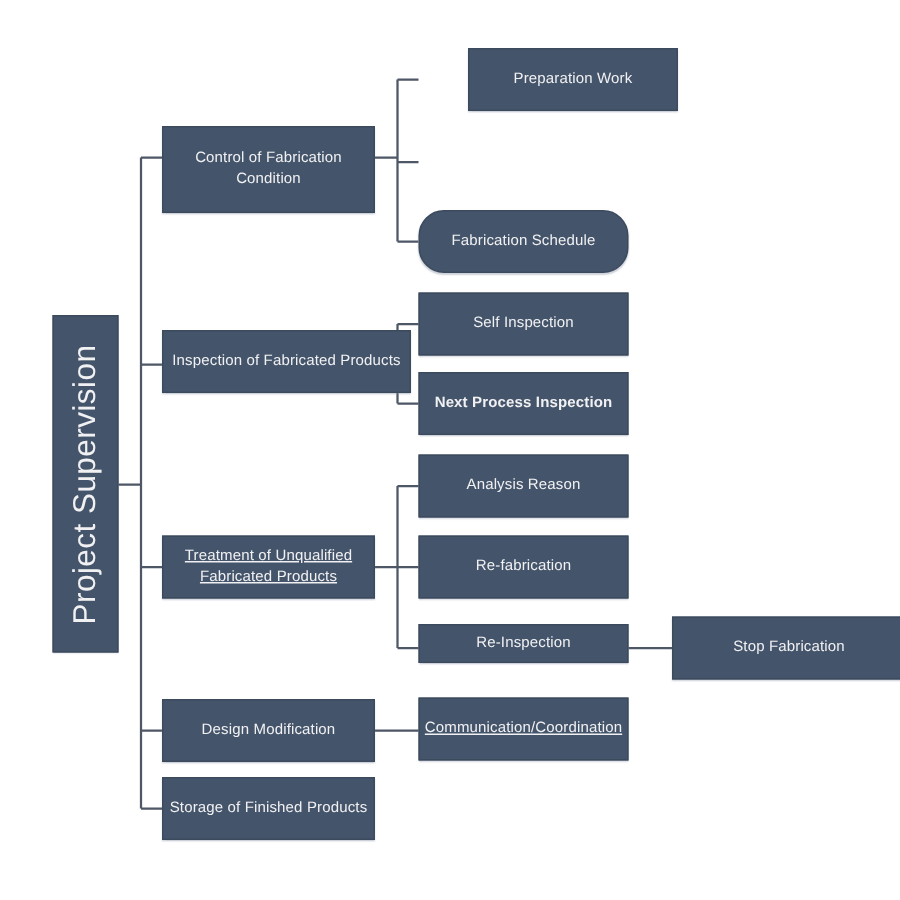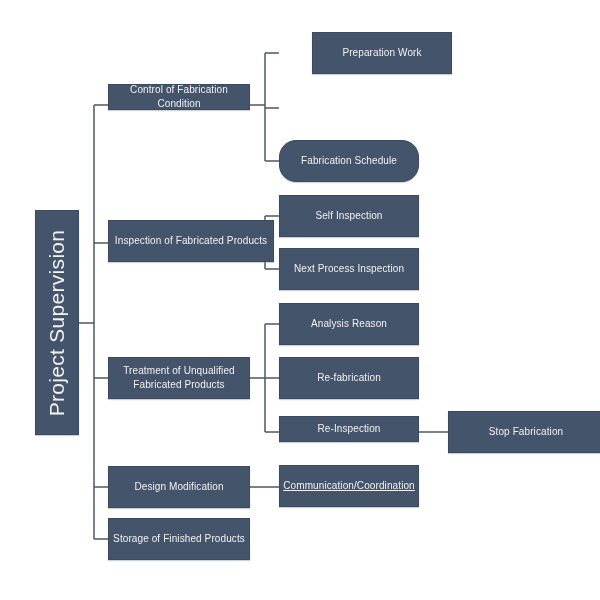--- a/index.html
+++ b/index.html
@@ -49,31 +49,31 @@
   }
   .root-node span {
     transform: rotate(-90deg);
     white-space: nowrap;
     color: var(--text, #F1F1F3);
     font-size: 21px;
     font-weight: 400;
     letter-spacing: 0.3px;
   }
   
-  .b0 { left:108px; top:84px;  width:142px; height:26px; }
+  .b0 { left:108px; top:84px;  width:142px; height:58px; }
   .b1 { left:108px; top:220px; width:166px; height:42px; }
-  .b2 { left:108px; top:357px; width:142px; height:42px; }
+  .b2 { left:108px; top:357px; width:142px; height:42px;text-decoration:underline; }
   .b3 { left:108px; top:466px; width:142px; height:42px; }
   .b4 { left:108px; top:518px; width:142px; height:42px; }
   
   .c0 { left:279px; top:32px;  width:140px; height:42px;margin-left:33px; }
   .c1 { left:279px; top:87px;  width:140px; height:42px; }
   .c2 { left:279px; top:140px; width:140px; height:42px;border-radius:17px; }
   .c3 { left:279px; top:195px; width:140px; height:42px; }
-  .c4 { left:279px; top:248px; width:140px; height:42px; }
+  .c4 { left:279px; top:248px; width:140px; height:42px;font-weight:bold; }
   .c5 { left:279px; top:303px; width:140px; height:42px; }
   .c6 { left:279px; top:357px; width:140px; height:42px; }
   .c7 { left:279px; top:416px; width:140px; height:26px; }
   .c8 { left:279px; top:465px; width:140px; height:42px;text-decoration:underline; }
   
   .d0 { left:448px; top:411px; width:156px; height:42px; }
 </style>
 </head>
 <body>
 

